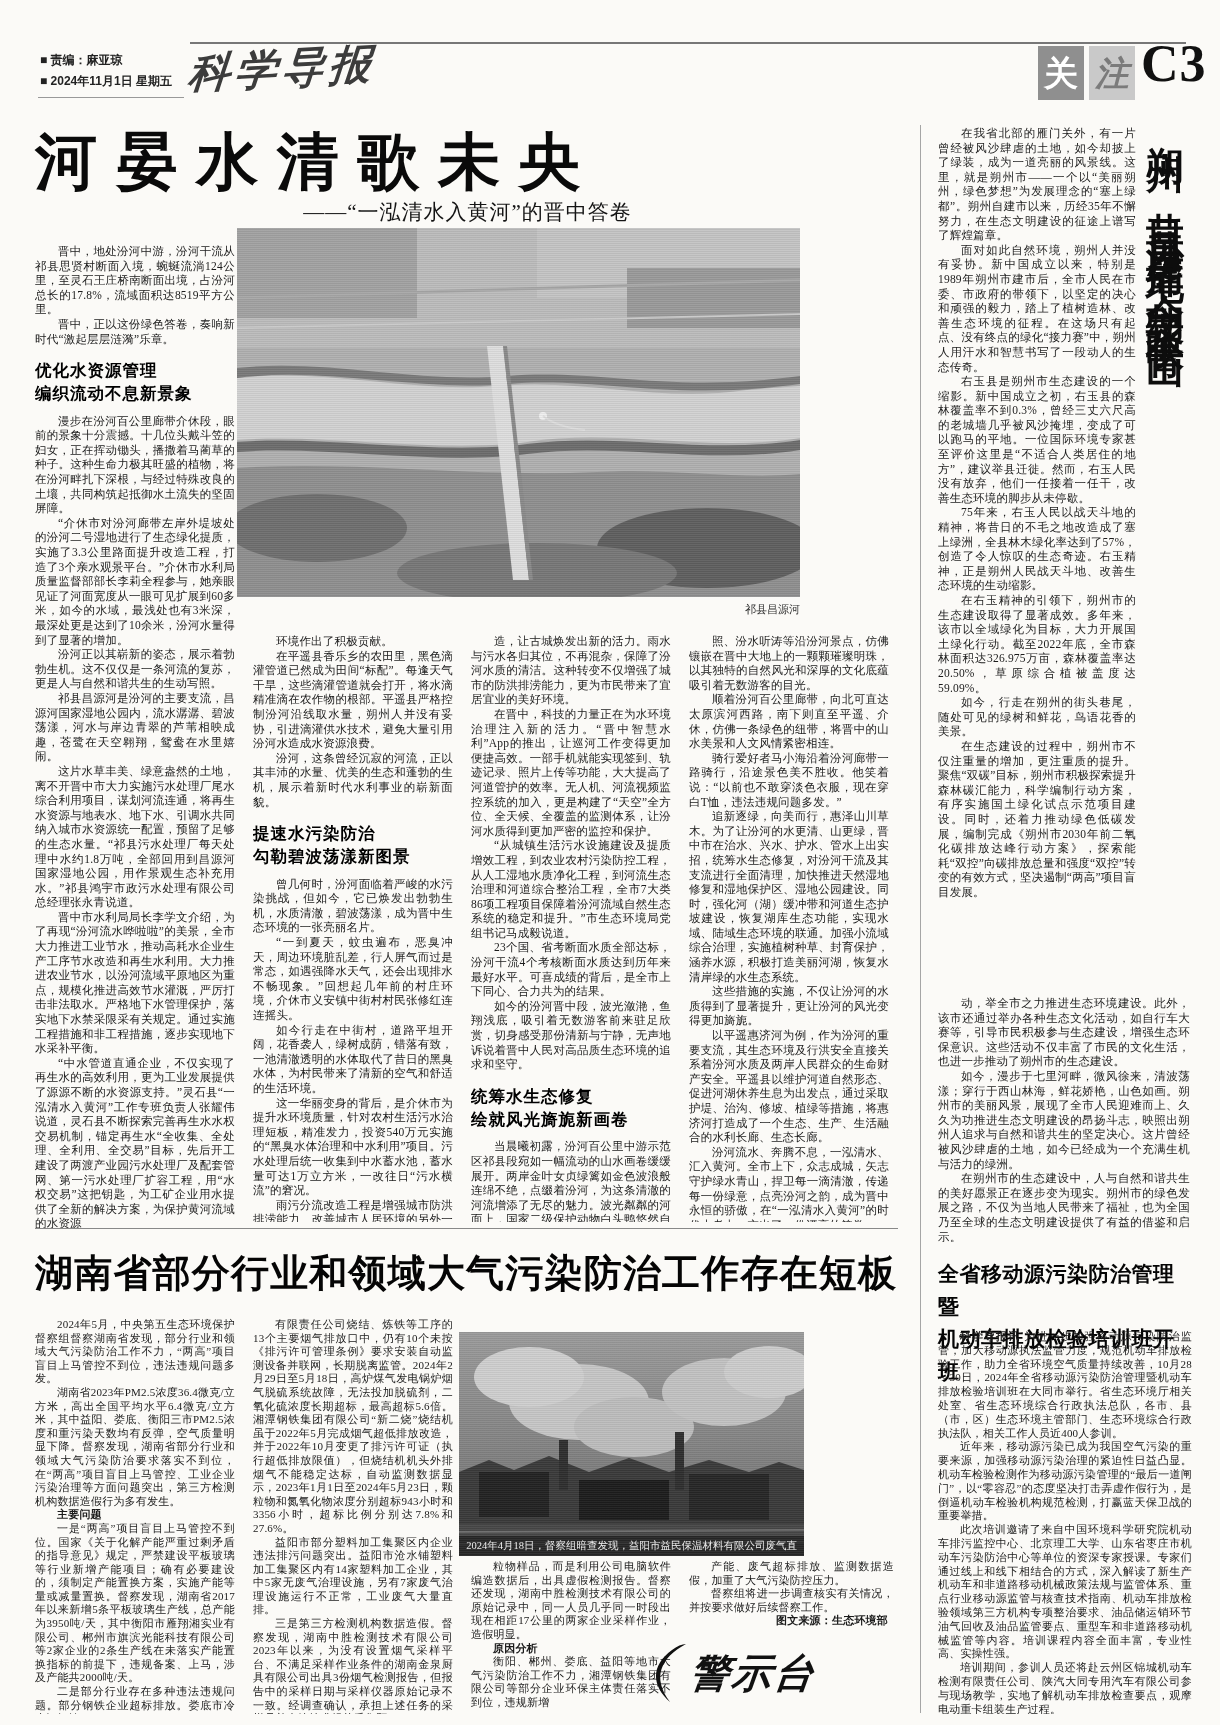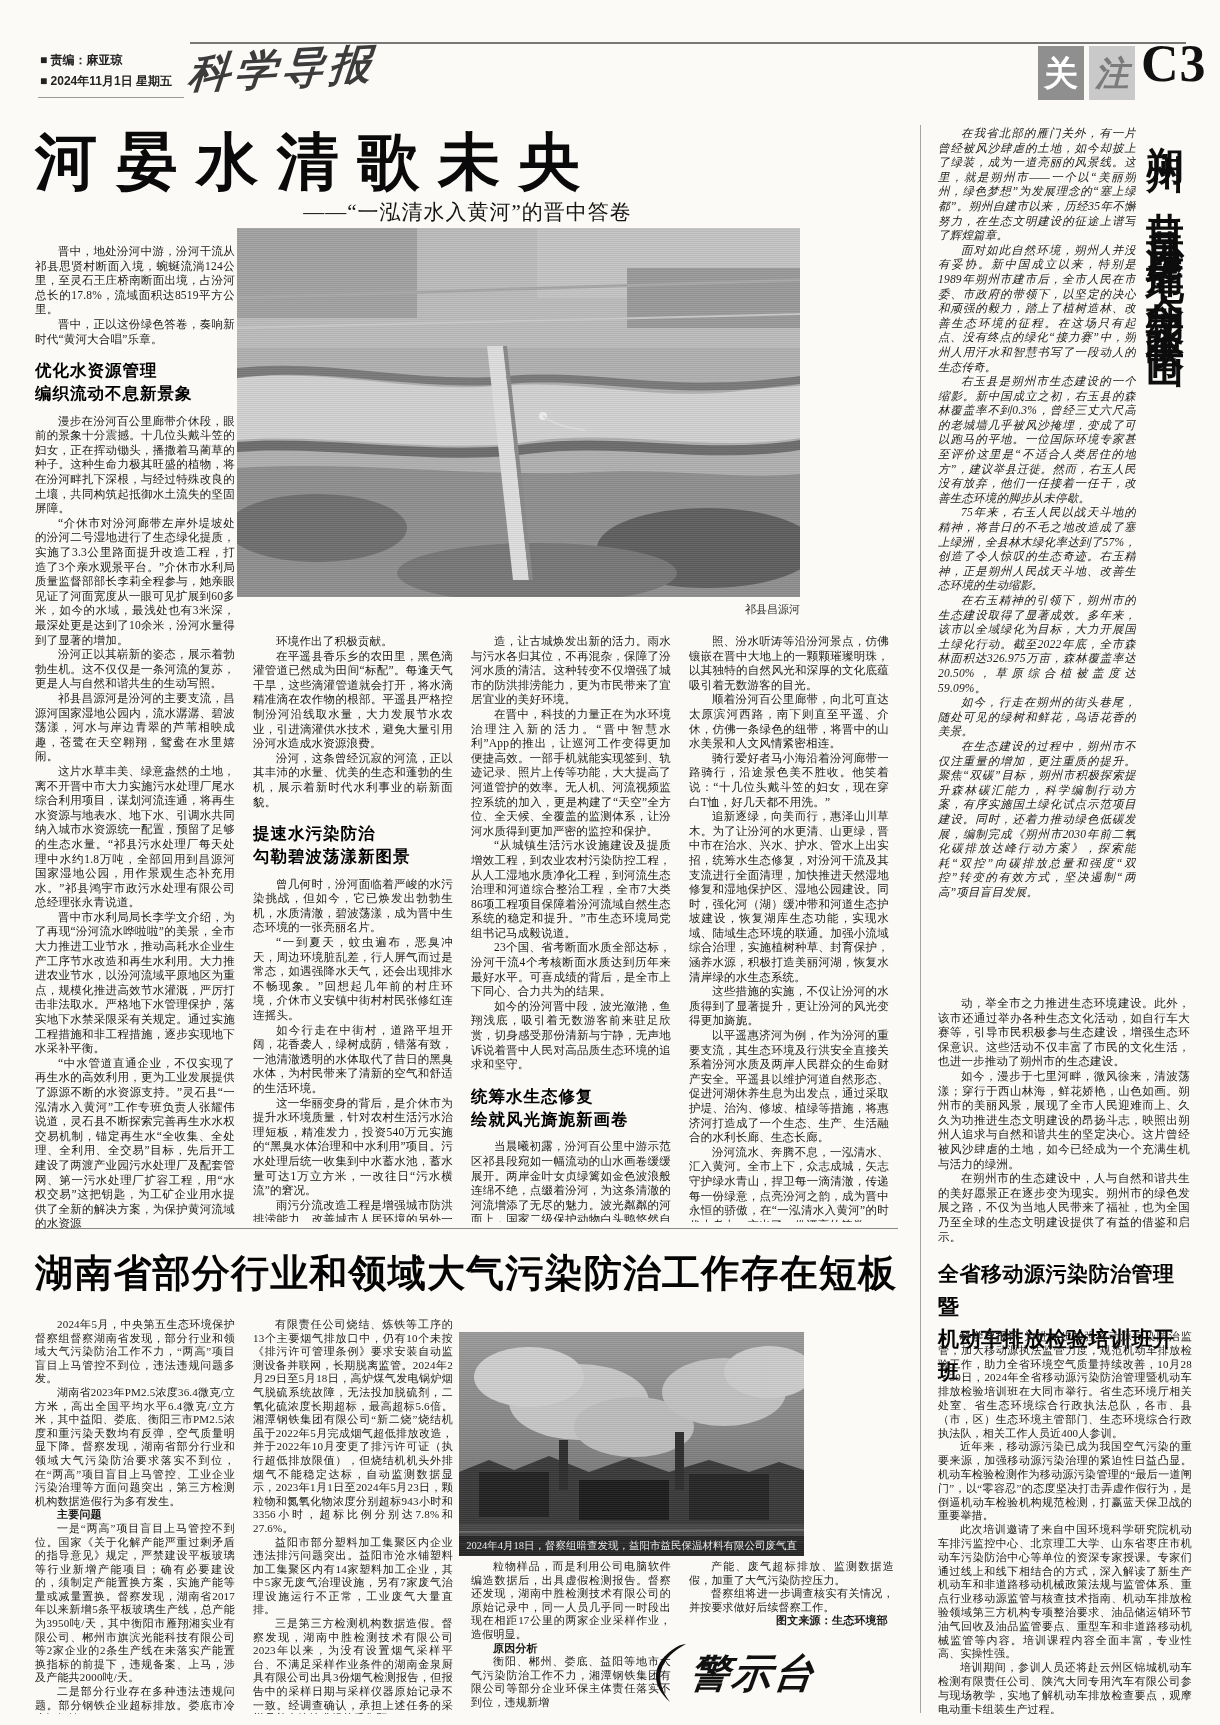--- a/index.html
+++ b/index.html
@@ -36,21 +36,21 @@
            line-height:1.38;margin:13px 0 9px !important;text-indent:0;text-align:left;
            white-space:pre-line;letter-spacing:1px;color:#000;}
   .para-head{font-weight:bold;text-indent:2em;}
   .byline{text-align:right;font-weight:bold;text-indent:0;padding-right:6px;}
   #m-col1{left:35px;top:244px;width:200px;height:984px;}
   #m-col2{left:253px;top:634px;width:200px;height:588px;}
   #m-col3{left:471px;top:634px;width:200px;height:588px;}
   #m-col4{left:689px;top:634px;width:200px;height:588px;}
   
   #v-rule{left:920px;top:125px;width:1px;height:1588px;background:#a5a5a5;}
-  #sz-top{left:938px;top:126px;width:198px;height:866px;font-style:italic;}
+  #sz-top{left:938px;top:126px;width:198px;height:866px;}
   #sz-bottom{left:938px;top:996px;width:252px;height:246px;}
   #sz-headline{left:1138px;top:116px;width:54px;height:886px;writing-mode:vertical-rl;
                font-size:38px;font-weight:900;color:#0d0d0d;letter-spacing:0.24em;line-height:54px;}
   
   #mid-rule{left:35px;top:1228px;width:863px;height:1px;background:#888;}
   
   #hn-headline{left:35px;top:1248px;width:862px;font-size:38px;font-weight:900;color:#050505;
                letter-spacing:1px;text-align:justify;text-align-last:justify;}
   .col-sm{font-size:11px;line-height:13.6px;}
   #h-col1{left:35px;top:1318px;width:200px;height:396px;}
@@ -108,34 +108,34 @@
       <circle cx="306" cy="188" r="4" fill="#efefef"></circle>
       <path d="M306,188 C316,196 330,200 348,202" stroke="#dddddd" stroke-width="2" fill="none"></path>
       <path d="M0,70 L563,52" stroke="#a8a8a8" stroke-width="3"></path>
       <path d="M0,100 L563,86" stroke="#c9c9c9" stroke-width="2"></path>
     </svg>
   </div>
   <div class="abs" id="main-photo-caption">祁县昌源河</div>
 
   <div class="col" id="m-col1">
       <p class="para">晋中，地处汾河中游，汾河干流从祁县思贤村断面入境，蜿蜒流淌124公里，至灵石王庄桥南断面出境，占汾河总长的17.8%，流域面积达8519平方公里。</p>
-      <p class="para">晋中，正以这份绿色答卷，奏响新时代“黄河大合唱”乐章。</p>
+      <p class="para">晋中，正以这份绿色答卷，奏响新时代“激起层层涟漪”乐章。</p>
       <p class="subhead">优化水资源管理
 编织流动不息新景象</p>
       <p class="para">漫步在汾河百公里廊带介休段，眼前的景象十分震撼。十几位头戴斗笠的妇女，正在挥动锄头，播撒着马蔺草的种子。这种生命力极其旺盛的植物，将在汾河畔扎下深根，与经过特殊改良的土壤，共同构筑起抵御水土流失的坚固屏障。</p>
       <p class="para">“介休市对汾河廊带左岸外堤坡处的汾河二号湿地进行了生态绿化提质，实施了3.3公里路面提升改造工程，打造了3个亲水观景平台。”介休市水利局质量监督部部长李莉全程参与，她亲眼见证了河面宽度从一眼可见扩展到60多米，如今的水域，最浅处也有3米深，最深处更是达到了10余米，汾河水量得到了显著的增加。</p>
       <p class="para">汾河正以其崭新的姿态，展示着勃勃生机。这不仅仅是一条河流的复苏，更是人与自然和谐共生的生动写照。</p>
       <p class="para">祁县昌源河是汾河的主要支流，昌源河国家湿地公园内，流水潺潺、碧波荡漾，河水与岸边青翠的芦苇相映成趣，苍鹭在天空翱翔，鸳鸯在水里嬉闹。</p>
       <p class="para">这片水草丰美、绿意盎然的土地，离不开晋中市大力实施污水处理厂尾水综合利用项目，谋划河流连通，将再生水资源与地表水、地下水、引调水共同纳入城市水资源统一配置，预留了足够的生态水量。“祁县污水处理厂每天处理中水约1.8万吨，全部回用到昌源河国家湿地公园，用作景观生态补充用水。”祁县鸿宇市政污水处理有限公司总经理张永青说道。</p>
       <p class="para">晋中市水利局局长李学文介绍，为了再现“汾河流水哗啦啦”的美景，全市大力推进工业节水，推动高耗水企业生产工序节水改造和再生水利用。大力推进农业节水，以汾河流域平原地区为重点，规模化推进高效节水灌溉，严厉打击非法取水。严格地下水管理保护，落实地下水禁采限采有关规定。通过实施工程措施和非工程措施，逐步实现地下水采补平衡。</p>
       <p class="para">“中水管道直通企业，不仅实现了再生水的高效利用，更为工业发展提供了源源不断的水资源支持。”灵石县“一泓清水入黄河”工作专班负责人张耀伟说道，灵石县不断探索完善再生水水权交易机制，锚定再生水“全收集、全处理、全利用、全交易”目标，先后开工建设了两渡产业园污水处理厂及配套管网、第一污水处理厂扩容工程，用“水权交易”这把钥匙，为工矿企业用水提供了全新的解决方案，为保护黄河流域的水资源</p>
     </div>
   <div class="col" id="m-col2">
       <p class="para">环境作出了积极贡献。</p>
-      <p class="para">在平遥县香乐乡的农田里，黑色滴灌管道已然成为田间“标配”。每逢天气干旱，这些滴灌管道就会打开，将水滴精准滴在农作物的根部。平遥县严格控制汾河沿线取水量，大力发展节水农业，引进滴灌供水技术，避免大量引用汾河水造成水资源浪费。</p>
+      <p class="para">在平遥县香乐乡的农田里，黑色滴灌管道已然成为田间“标配”。每逢天气干旱，这些滴灌管道就会打开，将水滴精准滴在农作物的根部。平遥县严格控制汾河沿线取水量，朔州人并没有妥协，引进滴灌供水技术，避免大量引用汾河水造成水资源浪费。</p>
       <p class="para">汾河，这条曾经沉寂的河流，正以其丰沛的水量、优美的生态和蓬勃的生机，展示着新时代水利事业的崭新面貌。</p>
       <p class="subhead">提速水污染防治
 勾勒碧波荡漾新图景</p>
       <p class="para">曾几何时，汾河面临着严峻的水污染挑战，但如今，它已焕发出勃勃生机，水质清澈，碧波荡漾，成为晋中生态环境的一张亮丽名片。</p>
       <p class="para">“一到夏天，蚊虫遍布，恶臭冲天，周边环境脏乱差，行人屏气而过是常态，如遇强降水天气，还会出现排水不畅现象。”回想起几年前的村庄环境，介休市义安镇中街村村民张修红连连摇头。</p>
       <p class="para">如今行走在中街村，道路平坦开阔，花香袭人，绿树成荫，错落有致，一池清澈透明的水体取代了昔日的黑臭水体，为村民带来了清新的空气和舒适的生活环境。</p>
       <p class="para">这一华丽变身的背后，是介休市为提升水环境质量，针对农村生活污水治理短板，精准发力，投资540万元实施的“黑臭水体治理和中水利用”项目。污水处理后统一收集到中水蓄水池，蓄水量可达1万立方米，一改往日“污水横流”的窘况。</p>
       <p class="para">雨污分流改造工程是增强城市防洪排涝能力、改善城市人居环境的另外一项重要民生工程。</p>
     </div>
   <div class="col" id="m-col3">
@@ -144,21 +144,21 @@
       <p class="para">“从城镇生活污水设施建设及提质增效工程，到农业农村污染防控工程，从人工湿地水质净化工程，到河流生态治理和河道综合整治工程，全市7大类86项工程项目保障着汾河流域自然生态系统的稳定和提升。”市生态环境局党组书记马成毅说道。</p>
       <p class="para">23个国、省考断面水质全部达标，汾河干流4个考核断面水质达到历年来最好水平。可喜成绩的背后，是全市上下同心、合力共为的结果。</p>
       <p class="para">如今的汾河晋中段，波光潋滟，鱼翔浅底，吸引着无数游客前来驻足欣赏，切身感受那份清新与宁静，无声地诉说着晋中人民对高品质生态环境的追求和坚守。</p>
       <p class="subhead">统筹水生态修复
 绘就风光旖旎新画卷</p>
       <p class="para">当晨曦初露，汾河百公里中游示范区祁县段宛如一幅流动的山水画卷缓缓展开。两岸金叶女贞绿篱如金色波浪般连绵不绝，点缀着汾河，为这条清澈的河流增添了无尽的魅力。波光粼粼的河面上，国家二级保护动物白头鸭悠然自得，与河景相映成趣。万里茶道的路线图被精心雕刻在石板上，讲述着祁县悠久的茶文化历史与汾河的美丽传说。</p>
     </div>
   <div class="col" id="m-col4">
       <p class="para">照、汾水听涛等沿汾河景点，仿佛镶嵌在晋中大地上的一颗颗璀璨明珠，以其独特的自然风光和深厚的文化底蕴吸引着无数游客的目光。</p>
       <p class="para">顺着汾河百公里廊带，向北可直达太原滨河西路，南下则直至平遥、介休，仿佛一条绿色的纽带，将晋中的山水美景和人文风情紧密相连。</p>
-      <p class="para">骑行爱好者马小海沿着汾河廊带一路骑行，沿途景色美不胜收。他笑着说：“十几位头戴斗笠的妇女，现在穿白T恤，好几天都不用洗。”</p>
+      <p class="para">骑行爱好者马小海沿着汾河廊带一路骑行，沿途景色美不胜收。他笑着说：“以前也不敢穿淡色衣服，现在穿白T恤，违法违规问题多发。”</p>
       <p class="para">追新逐绿，向美而行，惠泽山川草木。为了让汾河的水更清、山更绿，晋中市在治水、兴水、护水、管水上出实招，统筹水生态修复，对汾河干流及其支流进行全面清理，加快推进天然湿地修复和湿地保护区、湿地公园建设。同时，强化河（湖）缓冲带和河道生态护坡建设，恢复湖库生态功能，实现水域、陆域生态环境的联通。加强小流域综合治理，实施植树种草、封育保护，涵养水源，积极打造美丽河湖，恢复水清岸绿的水生态系统。</p>
       <p class="para">这些措施的实施，不仅让汾河的水质得到了显著提升，更让汾河的风光变得更加旖旎。</p>
       <p class="para">以平遥惠济河为例，作为汾河的重要支流，其生态环境及行洪安全直接关系着汾河水质及两岸人民群众的生命财产安全。平遥县以维护河道自然形态、促进河湖休养生息为出发点，通过采取护堤、治沟、修坡、植绿等措施，将惠济河打造成了一个生态、生产、生活融合的水利长廊、生态长廊。</p>
       <p class="para">汾河流水、奔腾不息，一泓清水、汇入黄河。全市上下，众志成城，矢志守护绿水青山，捍卫每一滴清澈，传递每一份绿意，点亮汾河之韵，成为晋中永恒的骄傲，在“一泓清水入黄河”的时代大考中，交出了一份漂亮的答卷。</p>
     </div>
 
   <div class="rule" id="v-rule"></div>
   <div class="abs" id="sz-headline">朔州：昔日黄沙肆虐地 今朝绿水映青山</div>
   <div class="col" id="sz-top">
       <p class="para">在我省北部的雁门关外，有一片曾经被风沙肆虐的土地，如今却披上了绿装，成为一道亮丽的风景线。这里，就是朔州市——一个以“美丽朔州，绿色梦想”为发展理念的“塞上绿都”。朔州自建市以来，历经35年不懈努力，在生态文明建设的征途上谱写了辉煌篇章。</p>

